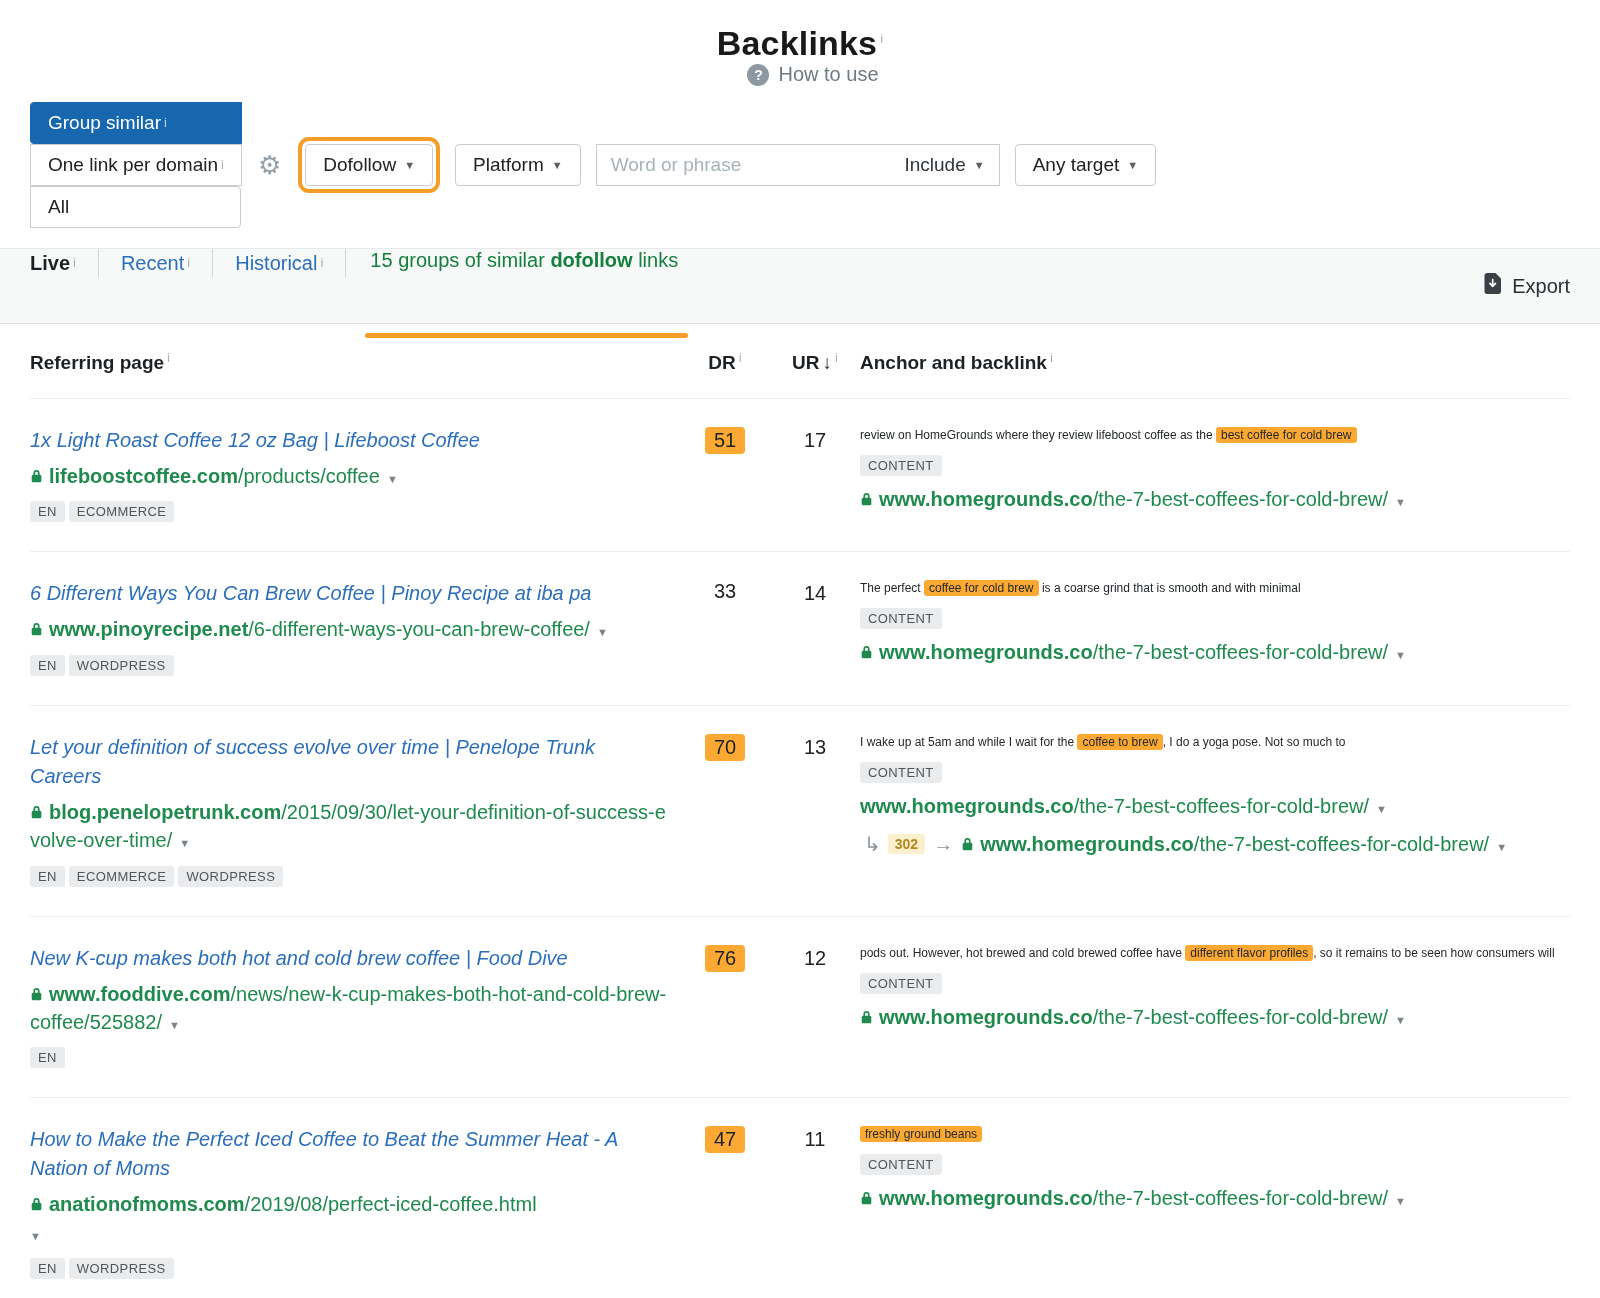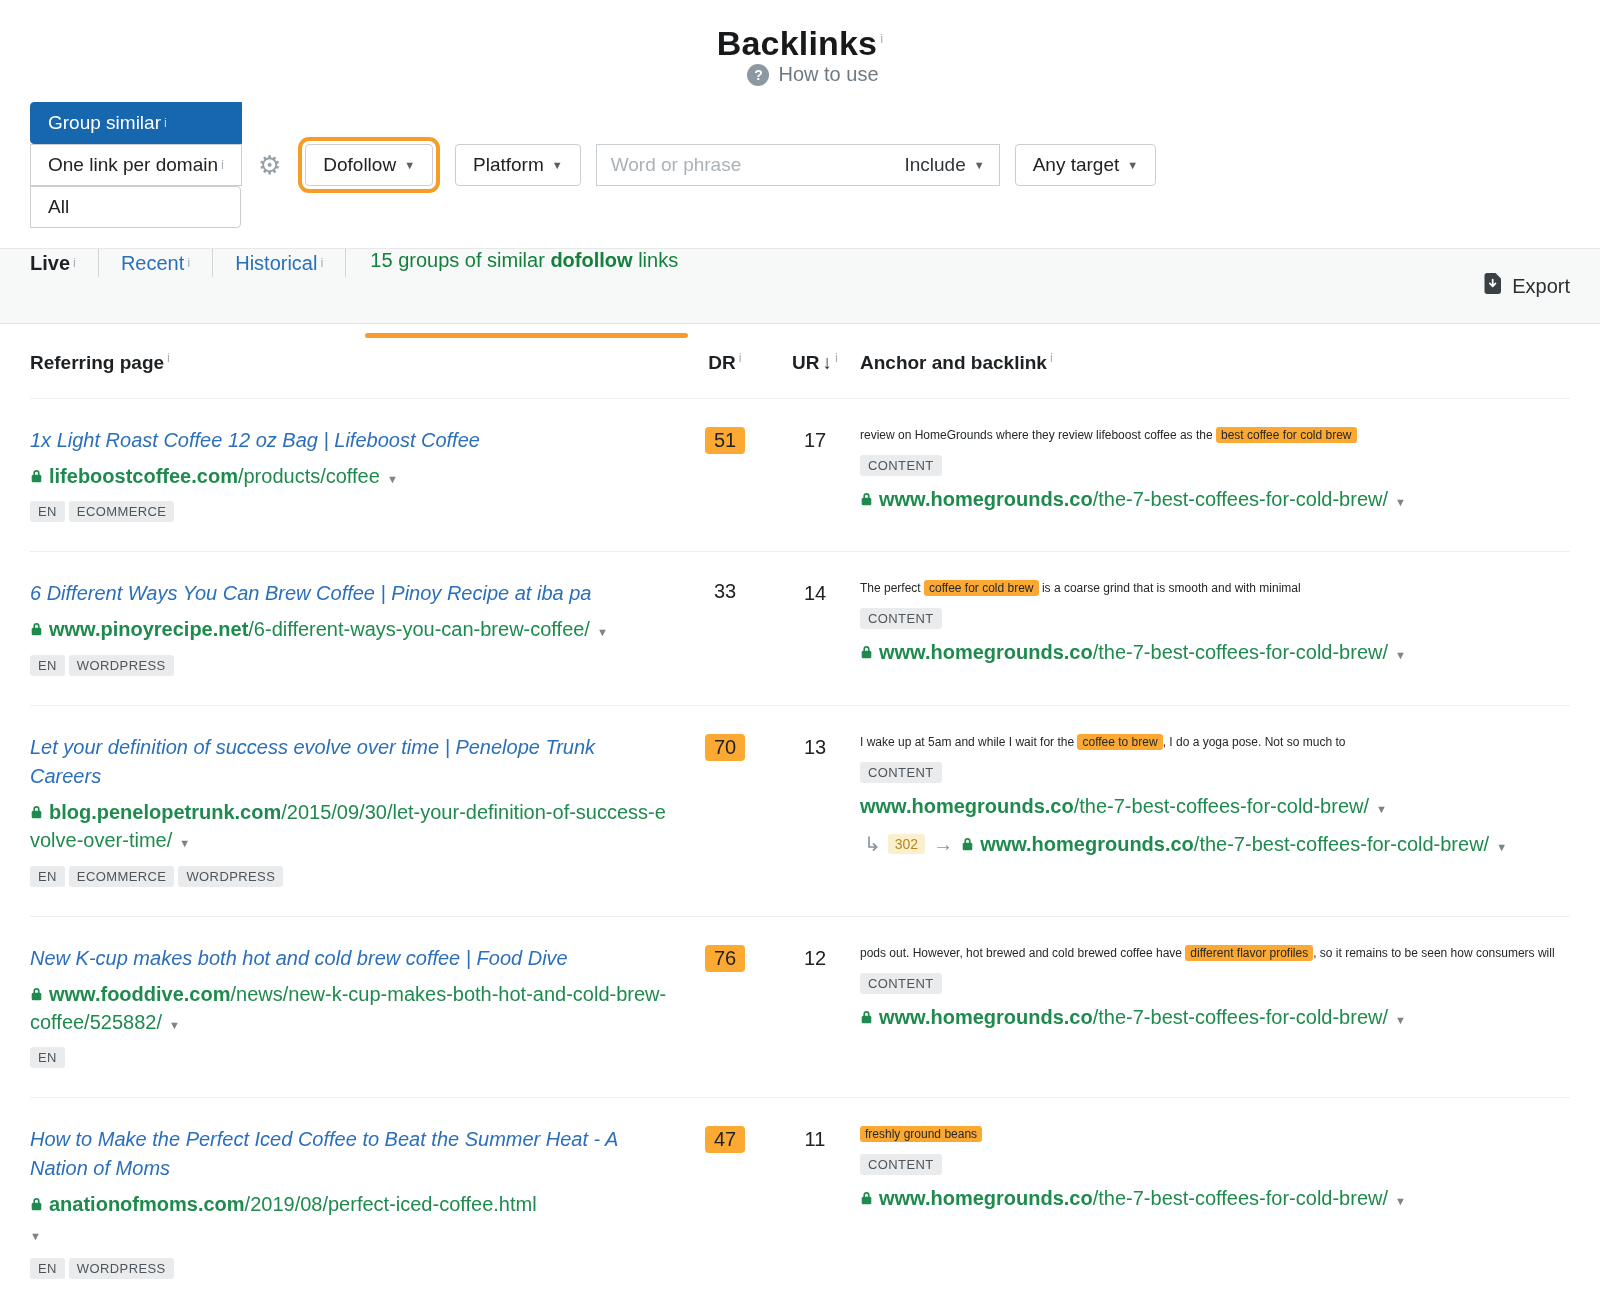--- a/index.html
+++ b/index.html
@@ -74,21 +74,21 @@
   .dr-val { display:inline-block; font-size:20px; margin-top:1px; }
   .dr-val.hl { background:#fba933; padding:2px 9px; border-radius:4px; color:#1d2124; }
   .ur-val { display:inline-block; font-size:20px; margin-top:3px; }
 
   .anchor-cell { max-width:700px; }
   .anchor-text { font-size:12px; line-height:1.5; color:#24282b; }
   .hl-text { background:#fba933; padding:1px 5px; border-radius:3px; }
   .backlink-line { margin-top:9px; font-size:20px; line-height:1.45; color:#1f8a4d; word-break:break-all; }
   .backlink-line.indent { padding-left:4px; }
   .branch { color:#8a949b; margin-right:7px; }
-  .code-badge { background:#faf0ce; color:#b3871e; font-size:14px; font-weight:normal;
+  .code-badge { background:#faf0ce; color:#b3871e; font-size:14px; font-weight:bold;
     padding:2px 7px; border-radius:3px; margin-right:8px; vertical-align:2px; }
   .to-arrow { color:#8a949b; margin-right:8px; }
 </style>
 </head>
 <body>
 
 <div class="header" data-interactable="false">
   <h1 class="title" data-interactable="false"><span>Backlinks</span><sup class="info" data-interactable="false">i</sup></h1>
   <div class="howto" data-interactable="true">
     <span class="help-circle" data-interactable="false">?</span>

